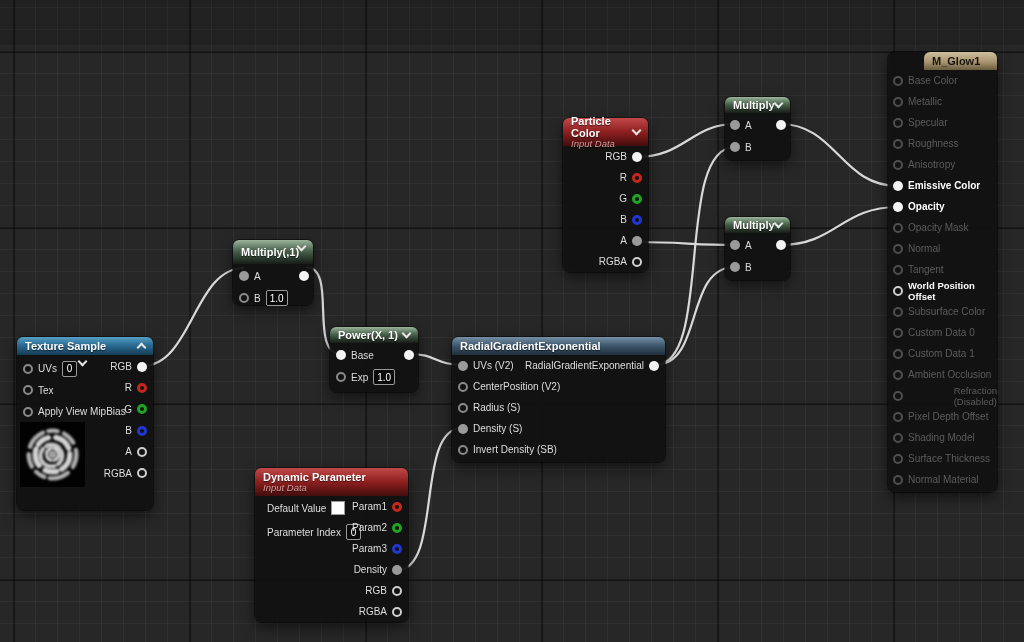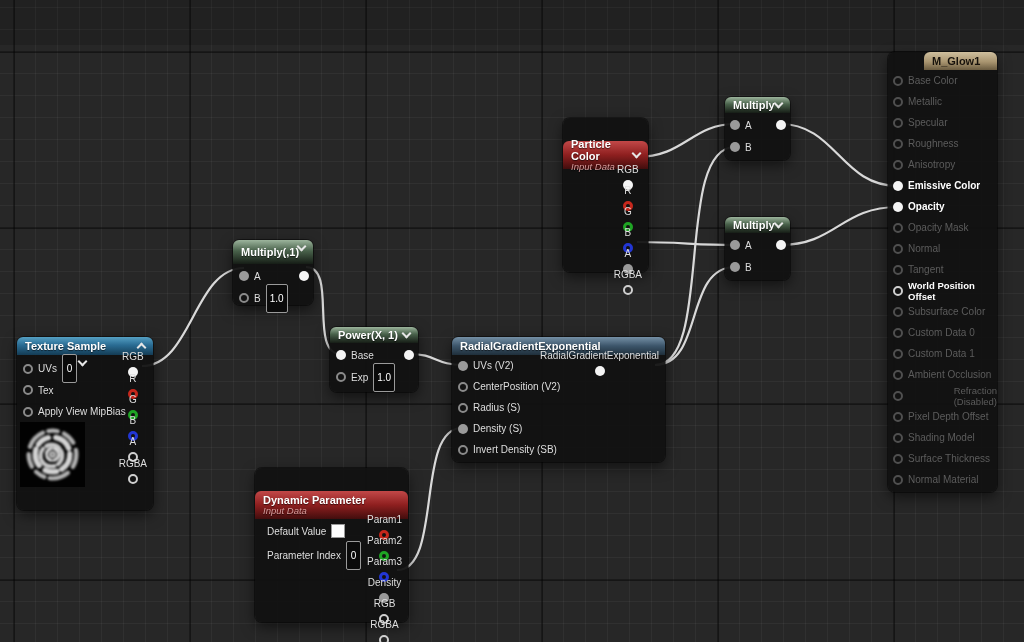--- a/index.html
+++ b/index.html
@@ -25,51 +25,51 @@
     position:absolute; z-index:2; border-radius:7px;
     background:rgba(17,17,17,0.94);
     box-shadow:0 5px 14px rgba(0,0,0,0.55), 0 0 0 1px rgba(0,0,0,0.45);
   }
   .hd {
     position:relative; height:18px; border-radius:6px 6px 0 0;
     display:flex; align-items:center; padding:0 8px;
     font-size:11px; font-weight:bold; color:#fff;
     text-shadow:0 1px 1px rgba(0,0,0,0.6);
   }
-  .hd2 { height:28px; flex-direction:column; align-items:flex-start; justify-content:center;margin-top:23px; }
+  .hd2 { height:28px; flex-direction:column; align-items:flex-start; justify-content:center; }
   .hd2 .sub { font-size:9.5px; font-style:italic; font-weight:normal; color:#d89c9c; line-height:10px; }
   .hd-blue  { background:linear-gradient(180deg,#55a0c4 0%,#2a6c93 45%,#143c55 100%); }
   .hd-green { background:linear-gradient(180deg,#9cb49c 0%,#49624b 45%,#161d16 100%); }
   .hd-red   { background:linear-gradient(180deg,#c24848 0%,#8e1f1f 50%,#420d0d 100%); }
   .hd-steel { background:linear-gradient(180deg,#7590a6 0%,#3c556a 50%,#1f2f3b 100%); }
   .hd-tan   { background:linear-gradient(180deg,#cfbf9e 0%,#a8946f 55%,#6a5b40 100%); color:#17120c; text-shadow:none;margin-left:36px; }
 
   .chev { position:absolute; right:8px; width:7px; height:7px; border-right:2px solid #e6e6e6; border-bottom:2px solid #e6e6e6; }
   .chev-down { top:3px; transform:rotate(45deg); }
   .chev-up { top:7px; transform:rotate(-135deg); }
   .hd2 .chev-down { top:9px; }
 
   .body { position:relative; }
   .r { display:flex; align-items:center; gap:5px; height:21px; font-size:10px; color:#dedede; }
-  .r-out { justify-content:flex-end;flex-direction:column; }
+  .r-out { justify-content:flex-end; }
   .col-in  { position:absolute; left:6px; top:0; }
   .col-out { position:absolute; right:6px; top:0; }
 
   .pin { width:10px; height:10px; border-radius:50%; flex:none; }
   .pin-h   { border:2.5px solid #8a8a8a; }          
   .pin-hw  { border:2.5px solid #cfcfcf; }          
   .pin-hr  { border:3px solid #c6271c; }
   .pin-hg  { border:3px solid #1fa424; }
   .pin-hb  { border:3px solid #2236d4; }
   .pin-fw  { background:#f4f4f4; }                  
   .pin-fg  { background:#9a9a9a; }                  
   .pin-dis { border:2.5px solid #4f4f4f; }
 
   .vbox {
-    min-width:15px; height:29px; padding:0 3px; border:1px solid #9a9a9a;
+    min-width:15px; height:16px; padding:0 3px; border:1px solid #9a9a9a;
     border-radius:2px; background:#0a0a0a; color:#fff; font-size:10px;
     display:inline-flex; align-items:center; justify-content:center;
   }
   .swatch { width:14px; height:14px; background:#fff; border:1px solid #999; }
 
   .lbl-dis { color:#5c5c5c; }
   .lbl-strong { color:#fff; font-weight:bold; }
 
   .texpreview { position:absolute; left:3px; top:67px; width:65px; height:65px; }
   .ts-bottom-chev { position:absolute; left:62px; bottom:-4px; }

